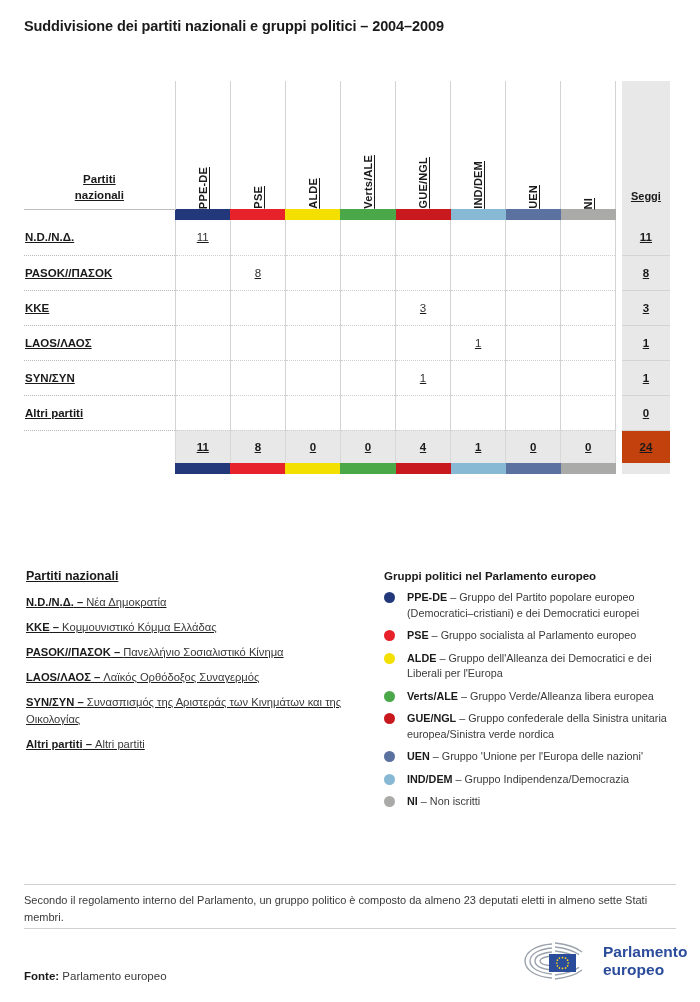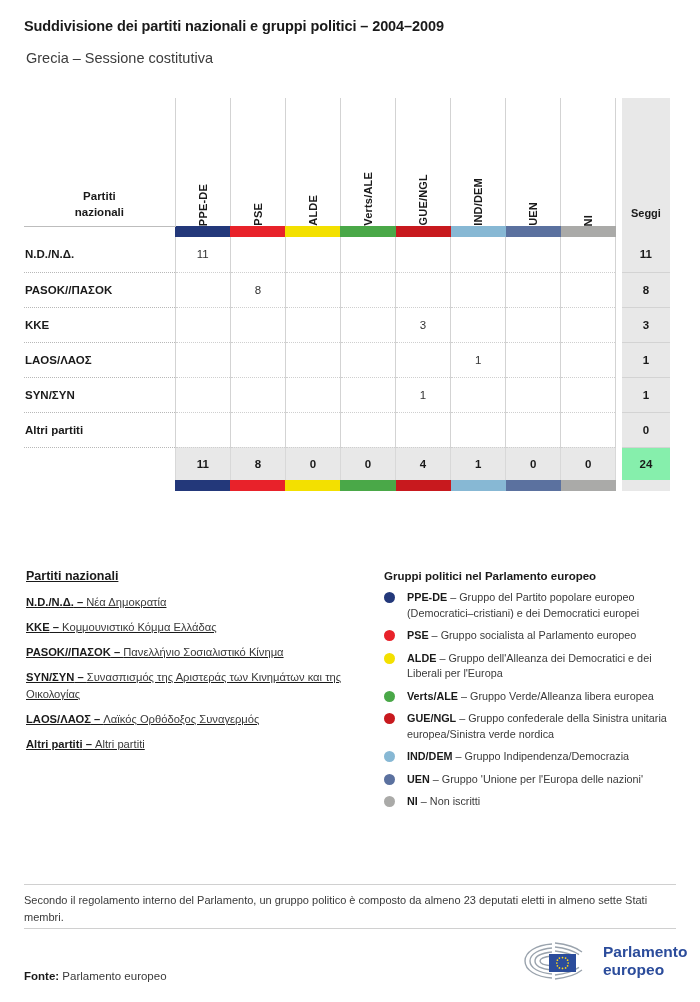--- a/index.html
+++ b/index.html
@@ -18,21 +18,21 @@
     position: absolute; left: 24px; top: 18px;
     font-size: 14.5px; font-weight: bold; letter-spacing: -0.1px;
     color: #1a1a1a;
   }
   .subtitle {
     position: absolute; left: 26px; top: 50px;
     font-size: 14.5px; font-weight: normal; color: #3c3c3c;
   }
 
   
-  .table-wrap { position: absolute; left: 24px; top: 98px; width: 646px; }
+  .table-wrap { position: absolute; left: 24px; top: 81px; width: 646px; text-decoration: underline; }
   table.matrix { border-collapse: collapse; width: 646px; table-layout: fixed; }
   table.matrix col.lbl  { width: 151px; }
   table.matrix col.grp  { width: 55px; }
   table.matrix col.gap  { width: 6px; }
   table.matrix col.tot  { width: 48px; }
 
   
   .hdr-cell {
     height: 128px;
     vertical-align: bottom;
@@ -99,21 +99,21 @@
   tr.trow td { height: 33px; }
   .sumlabel { border: none; background: #ffffff; }
   .sumcell {
     text-align: center; font-size: 11.5px; font-weight: bold; color: #1a1a1a;
     background: #e8e8e8;
     border-left: 1px solid #d8d8d8;
     border-right: 1px solid #d8d8d8;
   }
   .sumtot {
     text-align: center; font-size: 11.5px; font-weight: bold; color: #1a1a1a;
-    background: #86efac;
+    background: #c2410c;
   }
 
   
   .legend-left  { position: absolute; left: 26px;  top: 569px; width: 340px; text-decoration: underline; }
   .legend-right { position: absolute; left: 384px; top: 570px; width: 300px; }
   .leg-title {
     font-size: 12.5px; font-weight: bold; color: #1a1a1a; margin-bottom: 11px;
   }
   .leg-title.small { font-size: 11.5px; margin-bottom: 8px; }
   .leg-row {
@@ -160,21 +160,20 @@
     margin-left: 9px; line-height: 18px;
     font-size: 15.5px; font-weight: bold; color: #2b4c9b;
   }
 </style>
 </head>
 <body>
 
 <div class="page">
 
   <div class="title">Suddivisione dei partiti nazionali e gruppi politici – 2004–2009</div>
-  <div class="subtitle">Grecia – Sessione costitutiva</div>
 
   <div class="table-wrap">
     <table class="matrix">
       <colgroup>
         <col class="lbl">
           <col class="grp">
           <col class="grp">
           <col class="grp">
           <col class="grp">
         <col class="grp">
@@ -370,22 +369,22 @@
         </tr>
       </tbody>
     </table>
   </div>
 
   <div class="legend-left">
     <div class="leg-title">Partiti nazionali</div>
     <div class="leg-row"><b>N.D./Ν.Δ.</b><span class="dash"> – </span><span>Νέα Δημοκρατία</span></div>
     <div class="leg-row"><b>KKE</b><span class="dash"> – </span><span>Κομμουνιστικό Κόμμα Ελλάδας</span></div>
     <div class="leg-row"><b>PASOK//ΠΑΣΟΚ</b><span class="dash"> – </span><span>Πανελλήνιο Σοσιαλιστικό Κίνημα</span></div>
+    <div class="leg-row"><b>LAOS/ΛΑΟΣ</b><span class="dash"> – </span><span>Λαϊκός Ορθόδοξος Συναγερμός</span></div>
     <div class="leg-row"><b>SYN/ΣΥΝ</b><span class="dash"> – </span><span>Συνασπισμός της Αριστεράς των Κινημάτων και της Οικολογίας</span></div>
-    <div class="leg-row"><b>LAOS/ΛΑΟΣ</b><span class="dash"> – </span><span>Λαϊκός Ορθόδοξος Συναγερμός</span></div>
     <div class="leg-row"><b>Altri partiti</b><span class="dash"> – </span><span>Altri partiti</span></div>
   </div>
 
   <div class="legend-right">
     <div class="leg-title small">Gruppi politici nel Parlamento europeo</div>
 
     <div class="grp-row">
       <span class="dot" style="background:#23387a"></span>
       <span class="grp-txt"><b>PPE-DE</b><span> – </span><span>Gruppo del Partito popolare europeo (Democratici–cristiani) e dei Democratici europei</span></span>
     </div>
@@ -399,26 +398,26 @@
     </div>
     <div class="grp-row">
       <span class="dot" style="background:#4aa848"></span>
       <span class="grp-txt"><b>Verts/ALE</b><span> – </span><span>Gruppo Verde/Alleanza libera europea</span></span>
     </div>
     <div class="grp-row">
       <span class="dot" style="background:#c8191e"></span>
       <span class="grp-txt"><b>GUE/NGL</b><span> – </span><span>Gruppo confederale della Sinistra unitaria europea/Sinistra verde nordica</span></span>
     </div>
     <div class="grp-row">
+      <span class="dot" style="background:#5b719f"></span>
+      <span class="grp-txt"><b>UEN</b><span> – </span><span>Gruppo 'Unione per l'Europa delle nazioni'</span></span>
+    </div>
+    <div class="grp-row">
       <span class="dot" style="background:#87b8d4"></span>
       <span class="grp-txt"><b>IND/DEM</b><span> – </span><span>Gruppo Indipendenza/Democrazia</span></span>
-    </div>
-    <div class="grp-row">
-      <span class="dot" style="background:#5b719f"></span>
-      <span class="grp-txt"><b>UEN</b><span> – </span><span>Gruppo 'Unione per l'Europa delle nazioni'</span></span>
     </div>
     <div class="grp-row">
       <span class="dot" style="background:#aaaaa8"></span>
       <span class="grp-txt"><b>NI</b><span> – </span><span>Non iscritti</span></span>
     </div>
   </div>
 
   <div class="rule r1"></div>
   <div class="note">Secondo il regolamento interno del Parlamento, un gruppo politico è composto da almeno 23 deputati eletti in almeno sette Stati membri.</div>
   <div class="rule r2"></div>

